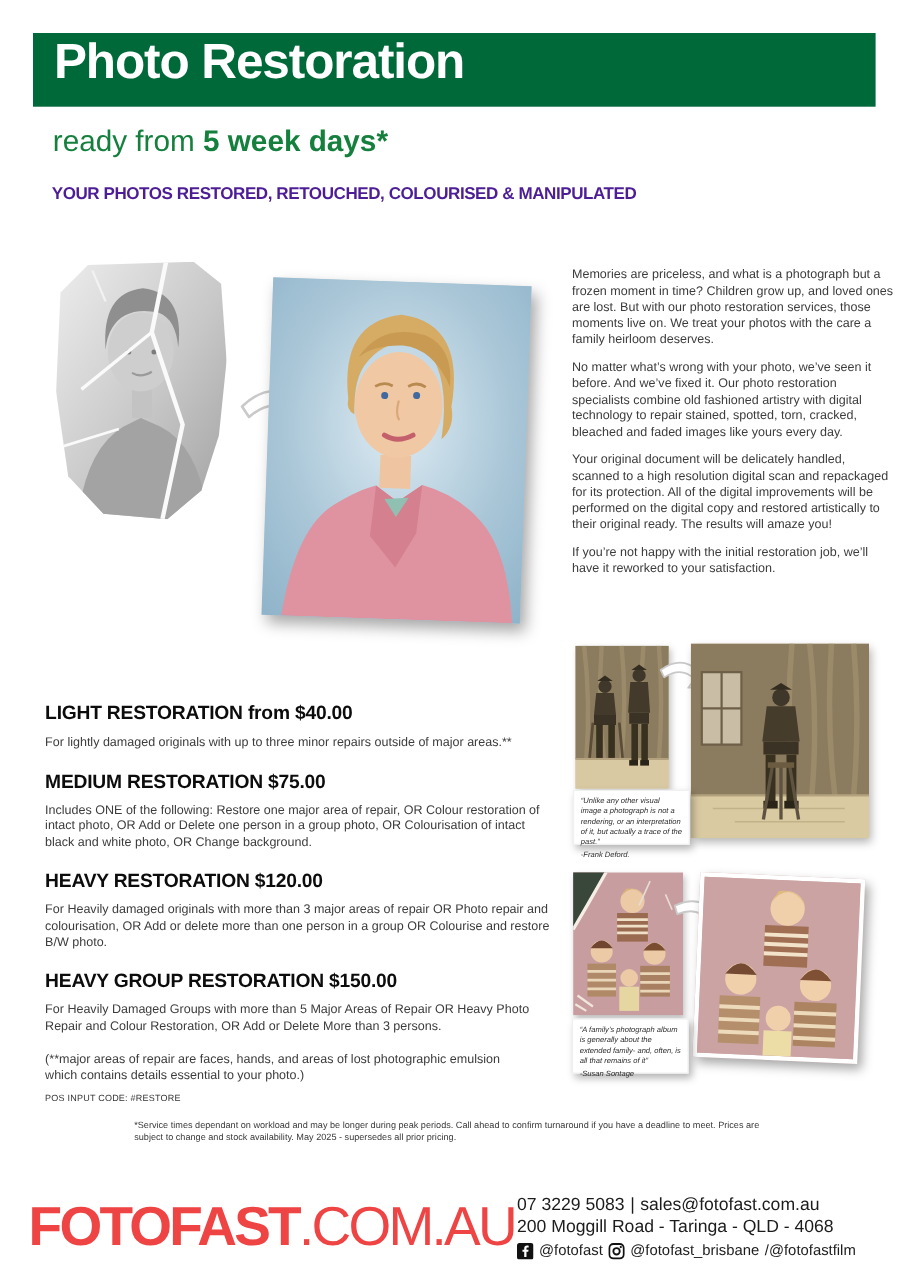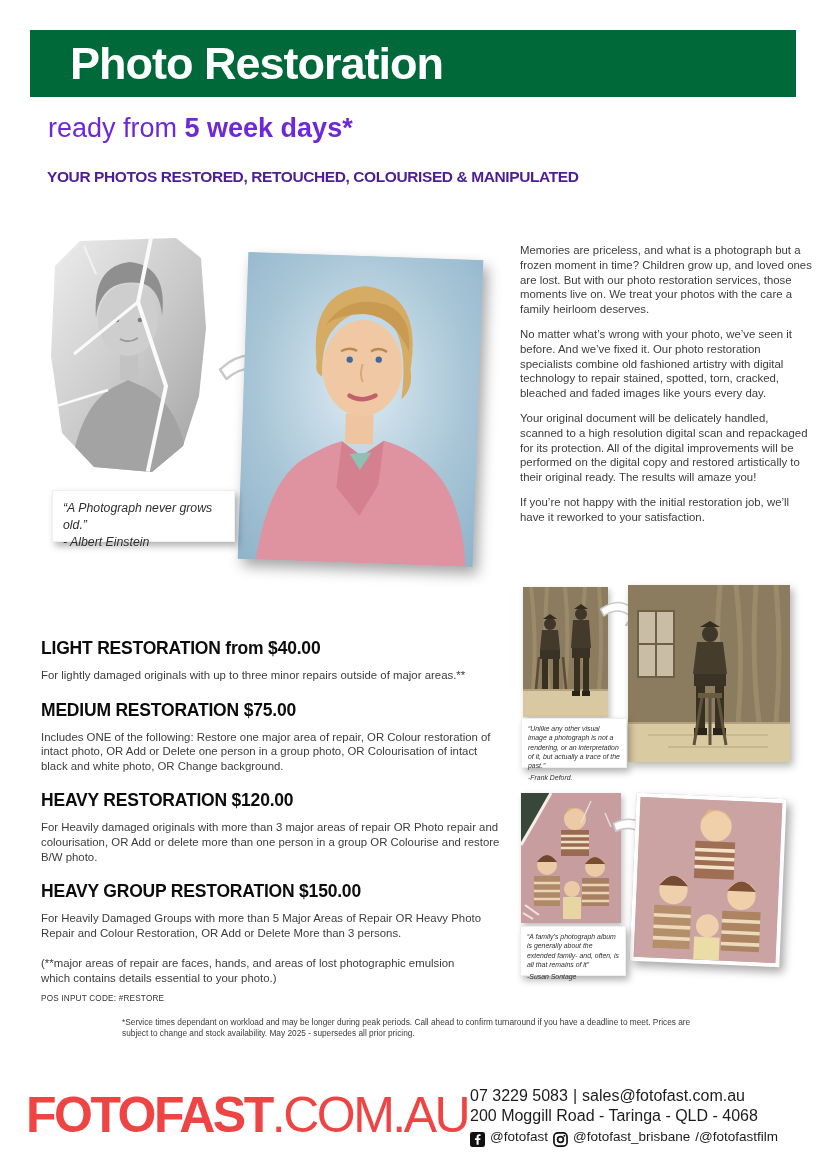--- a/index.html
+++ b/index.html
@@ -1,23 +1,23 @@
 <!DOCTYPE html>
 <html><head>
 <meta charset="utf-8">
 <style>
   *{margin:0;padding:0;box-sizing:border-box}
   html,body{background:#ffffff}
   body{font-family:"Liberation Sans",sans-serif}
   .page{position:relative;width:827px;height:1169px;background:#fff;margin:0 auto;overflow:hidden}
 
   
-  .banner{position:absolute;left:30px;top:30px;width:766px;height:67px;background:#00693A;display:flex;align-items:center;padding-left:40px}
+  .banner{position:absolute;left:30px;top:30px;width:766px;height:67px;background:#00693A;display:flex;padding-left:19px}
   .banner .title{color:#fff;font-size:45px;font-weight:bold;letter-spacing:-1px}
-  .ready{position:absolute;left:48px;top:113px;font-size:27px;color:#6d28d9;font-weight:normal}
+  .ready{position:absolute;left:48px;top:113px;font-size:27px;color:#15803d;font-weight:normal}
   .ready .b{font-weight:bold}
   .tagline{position:absolute;left:47px;top:168px;font-size:15.5px;font-weight:bold;color:#4c1d95;letter-spacing:-0.4px}
 
   
   .bw-photo{position:absolute;left:50px;top:238px;width:157px;height:237px}
   .arrow-main{position:absolute;left:215px;top:352px;width:80px;height:62px}
   .color-photo{position:absolute;left:243px;top:256px;width:235px;height:307px;transform:rotate(2deg);box-shadow:5px 7px 14px rgba(0,0,0,.35);background:#a9c6d7}
   .quote-box{position:absolute;background:#fff;border:1px solid #efefef;box-shadow:3px 4px 7px rgba(0,0,0,.3);font-style:italic;color:#2e2e2e}
   .einstein-box{left:52px;top:490px;width:183px;height:52px;padding:9px 10px;font-size:12.3px;line-height:17px}
 
@@ -49,21 +49,21 @@
   .quote-attr{margin-top:3px}
 
   
   .logo{position:absolute;left:26px;top:1086px;white-space:nowrap;color:#ef4444}
   .logo .main{font-size:50px;font-weight:bold;letter-spacing:-2.5px}
   .logo .suffix{font-size:50px;font-weight:normal;letter-spacing:-2.5px}
   .contact{position:absolute;left:470px;top:1086px;color:#1c1c1c}
   .contact-line1{font-size:16px;line-height:20px}
   .contact-line1 .sep{padding:0 5px}
   .contact-line2{font-size:16px;line-height:20px}
-  .contact-line3{display:flex;align-items:flex-end;gap:5px;font-size:13.5px;line-height:20px;margin-top:1px}
+  .contact-line3{display:flex;align-items:center;gap:5px;font-size:13.5px;line-height:20px;margin-top:1px}
   .soc-icon{width:15px;height:15px;flex:0 0 auto}
 </style>
 </head>
 <body>
 
 <div class="page">
 
   <div class="banner">
     <div class="title">Photo Restoration</div>
   </div>
@@ -126,24 +126,20 @@
       <path d="M80,70 Q100,38 140,48 Q166,58 164,94 Q148,60 120,58 Q94,58 80,70 Z" fill="#c89a52"></path>
       <path d="M96,96 Q104,91 112,95" stroke="#b98a50" stroke-width="2.5" fill="none"></path>
       <path d="M126,95 Q134,90 142,95" stroke="#b98a50" stroke-width="2.5" fill="none"></path>
       <circle cx="105" cy="104" r="3.2" fill="#41699e"></circle>
         <circle cx="134" cy="103" r="3.2" fill="#41699e"></circle>
       <path d="M118,108 Q115,120 119,126" stroke="#d9a779" stroke-width="2" fill="none"></path>
       <path d="M106,140 Q118,147 132,139" stroke="#c4606c" stroke-width="4.5" fill="none" stroke-linecap="round"></path>
     </svg>
   </div>
 
-  <div class="quote-box einstein-box">
-    <div>“A Photograph never grows old.”</div>
-    <div>- Albert Einstein</div>
-  </div>
 
   <div class="intro-col">
     <p>Memories are priceless, and what is a photograph but a frozen moment in time? Children grow up, and loved ones are lost. But with our photo restoration services, those moments live on.  We treat your photos with the care a family heirloom deserves.</p>
     <p>No matter what’s wrong with your photo, we’ve seen it before. And we’ve fixed it.  Our photo restoration specialists combine old fashioned artistry with digital technology to repair stained, spotted, torn, cracked, bleached and faded images like yours every day.</p>
     <p>Your original document will be delicately handled, scanned to a high resolution digital scan and repackaged for its protection. All of the digital improvements will be performed on the digital copy and restored artistically to their original ready. The results will amaze you!</p>
     <p>If you’re not happy with the initial restoration job, we’ll have it reworked to your satisfaction.</p>
   </div>
 
   <div class="pricing">
     <div class="price-block">

